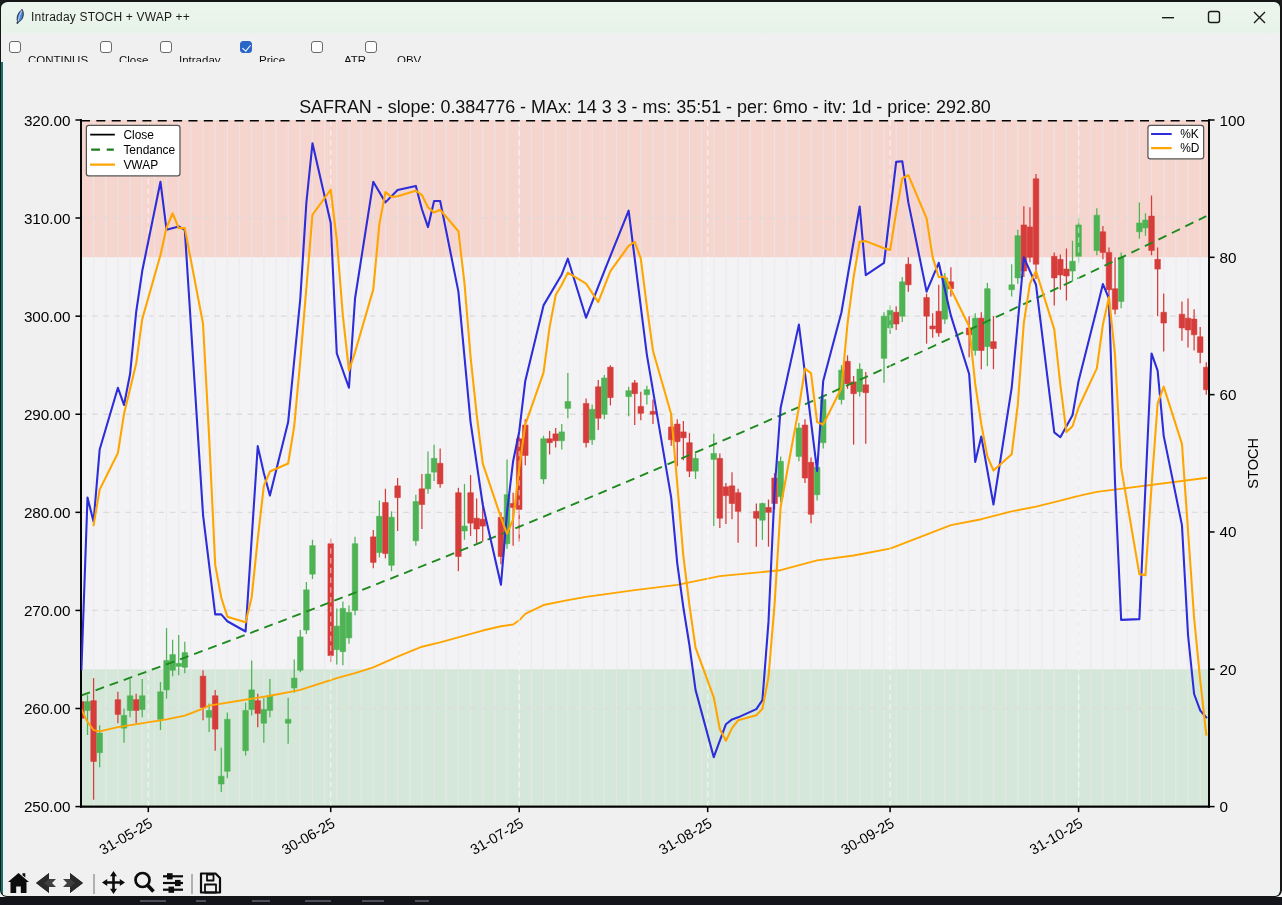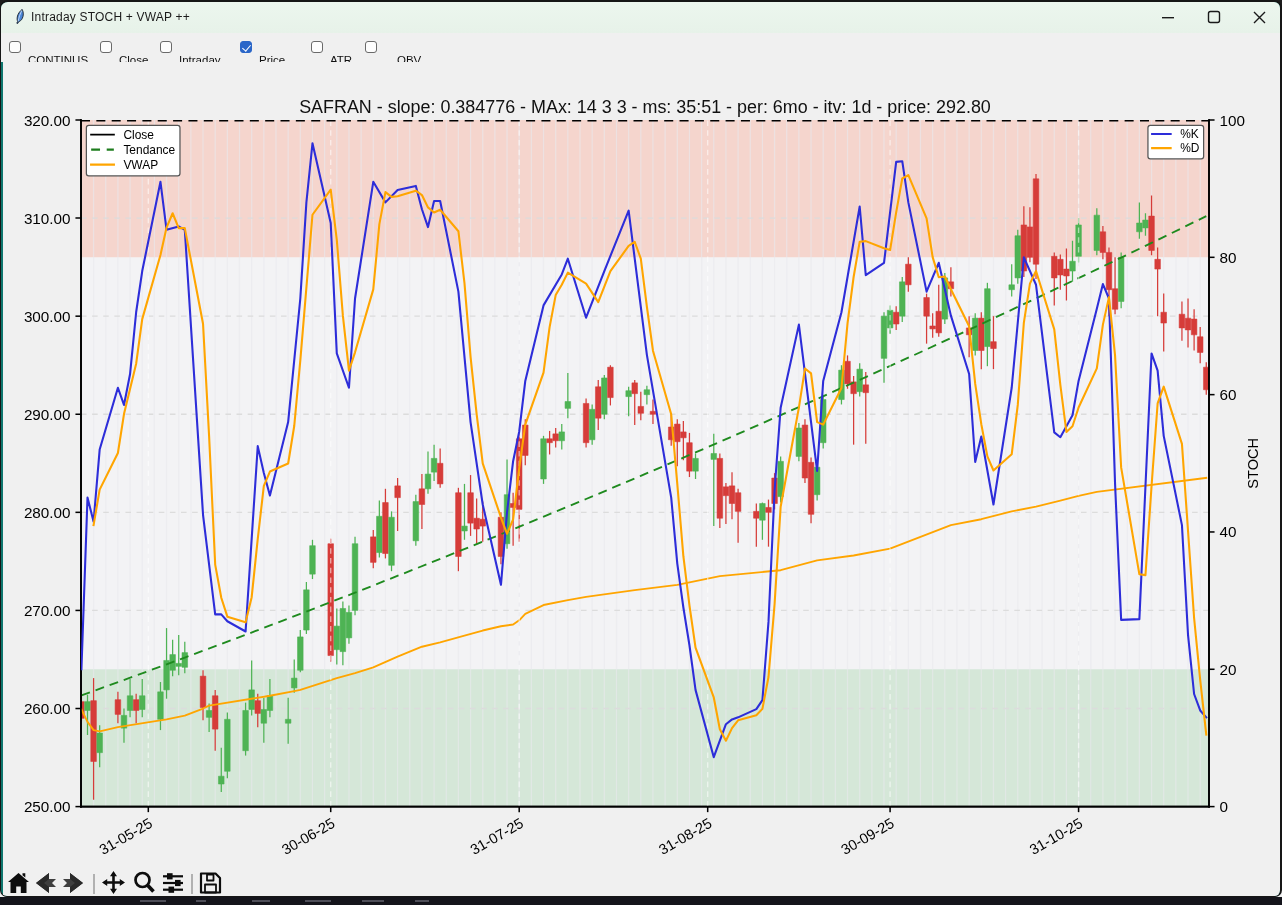--- a/index.html
+++ b/index.html
@@ -54,21 +54,21 @@
   <div id="chkrow">
     <div class="chk" style="left:8px"></div>
       <span class="chklab" style="left:27px">CONTINUS</span>
     <div class="chk" style="left:99px"></div>
       <span class="chklab" style="left:118px">Close</span>
     <div class="chk" style="left:159px"></div>
       <span class="chklab" style="left:178px">Intraday</span>
     <div class="chk on" style="left:239px"></div>
       <span class="chklab" style="left:258px">Price</span>
     <div class="chk" style="left:310px"></div>
-      <span class="chklab" style="left:329px">ATR</span>
+      <span class="chklab" style="left:343px">ATR</span>
     <div class="chk" style="left:364px"></div>
       <span class="chklab" style="left:396px">OBV</span>
   </div>
   <div id="canvas"><svg width="1278" height="806" viewBox="0 0 920.16 580.32" version="1.1">
  <defs>
   <style type="text/css">*{stroke-linejoin: round; stroke-linecap: butt}</style>
  </defs>
  <g id="figure_1">
   <g id="patch_1">
    <path d="M 0 580.32 

